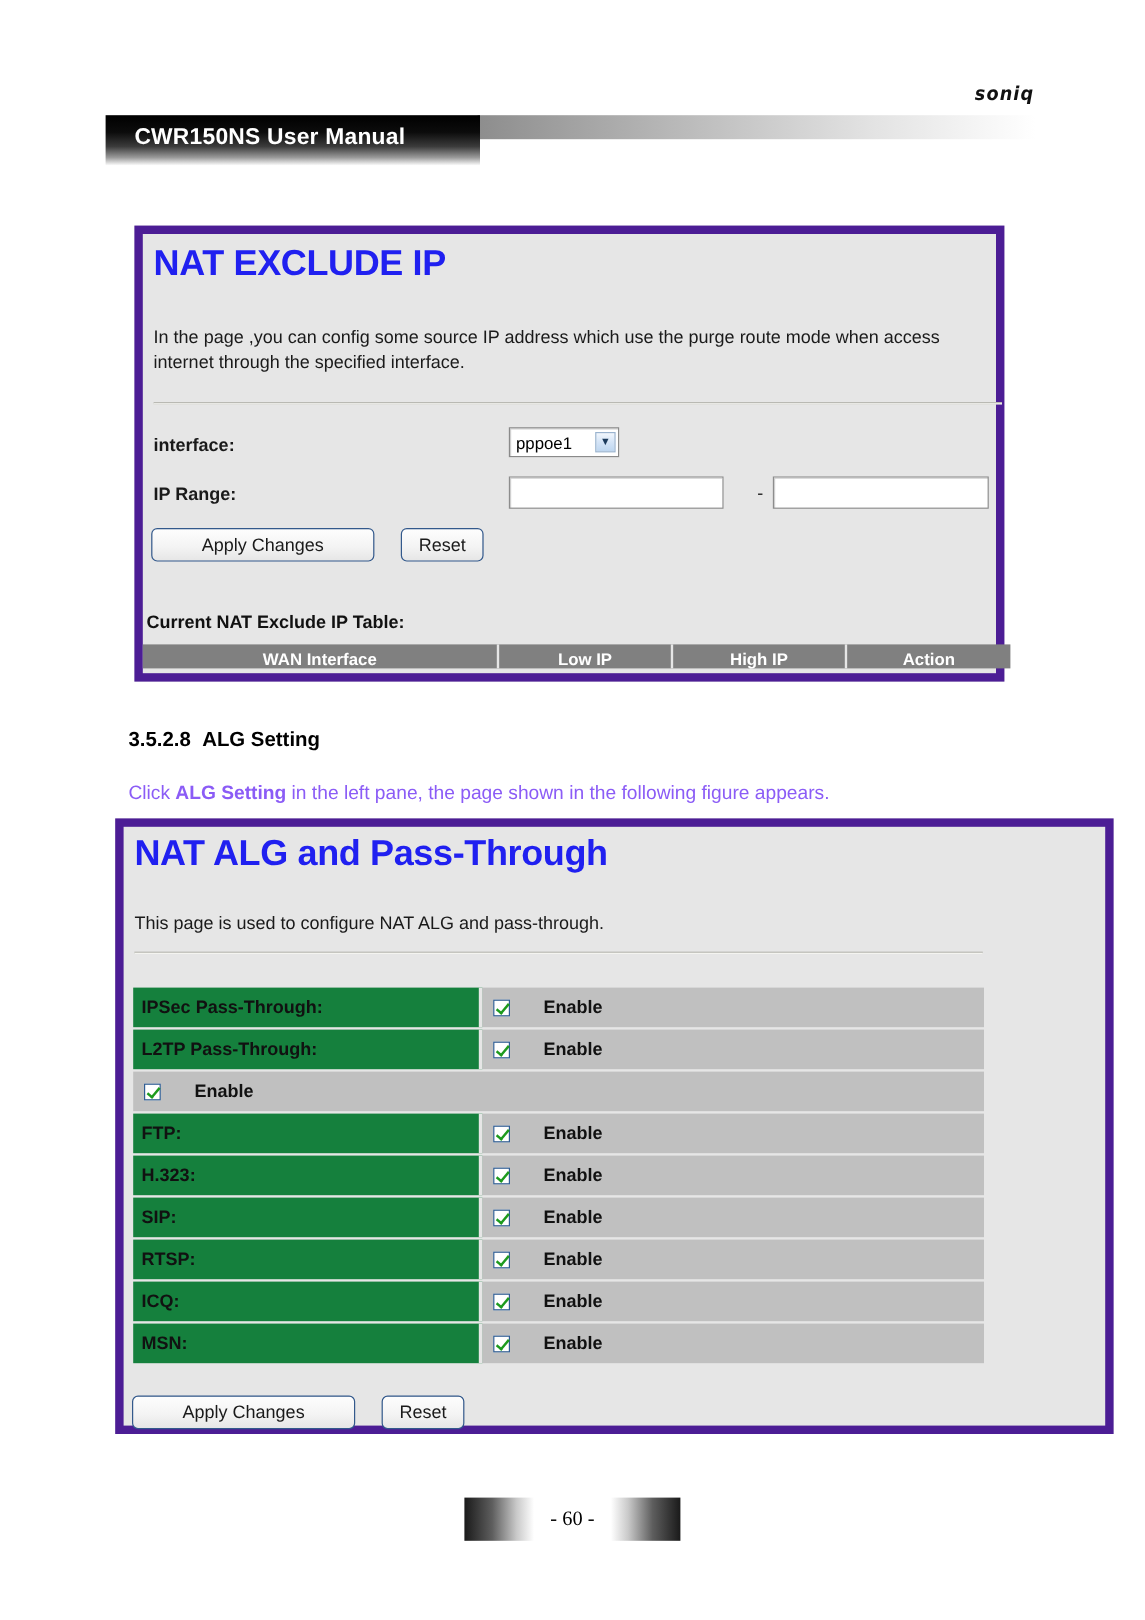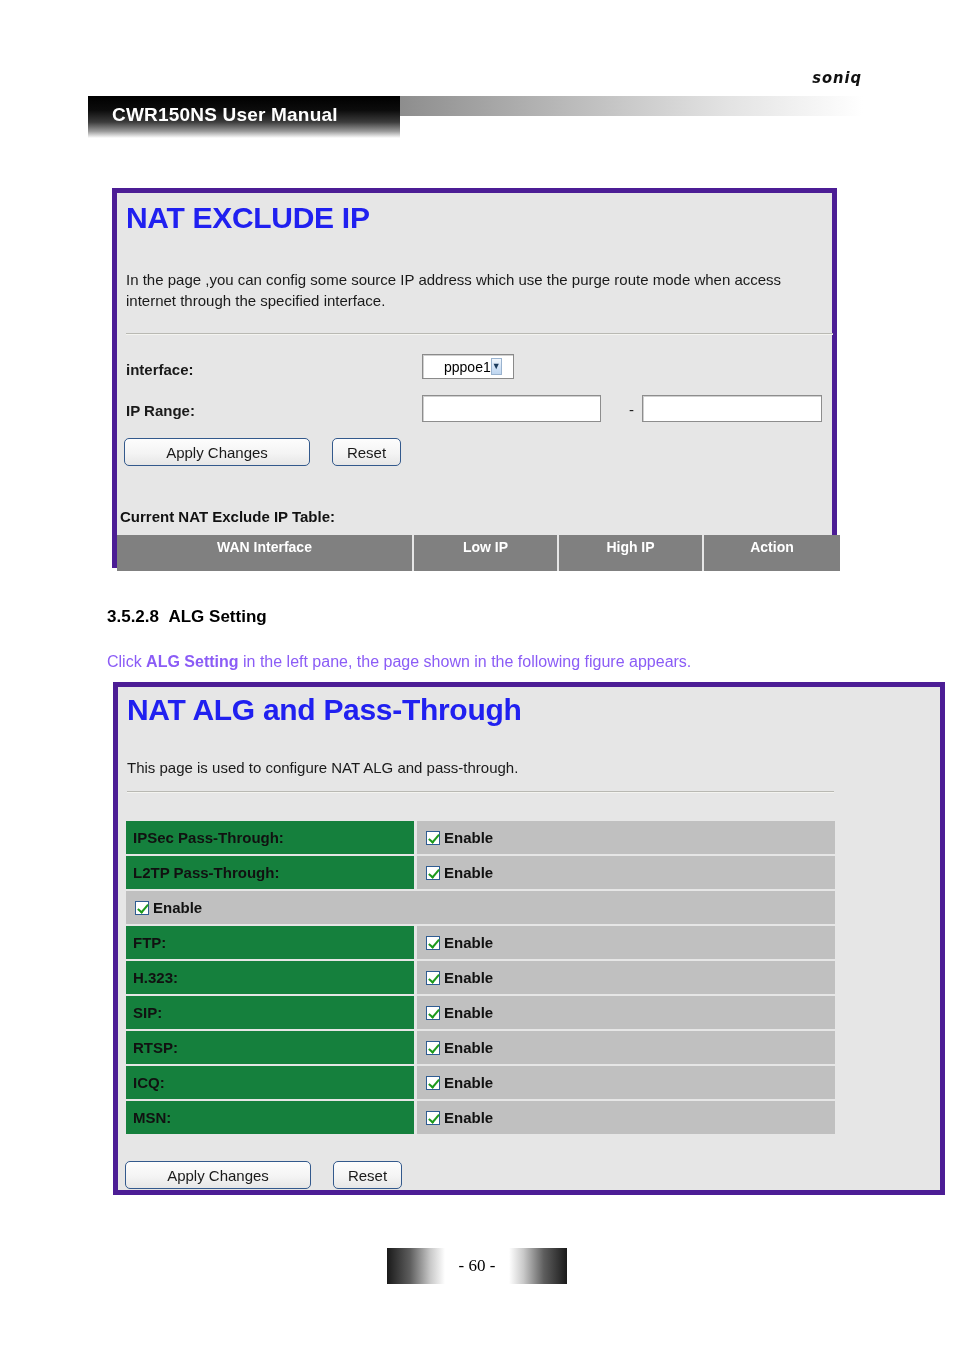--- a/index.html
+++ b/index.html
@@ -67,21 +67,21 @@
     font-weight: bold;
     color: #ffffff;
     letter-spacing: 0.2px;
     white-space: nowrap;
   }
 
   
   .panel {
     position: absolute;
     background: #e6e6e6;
-    border: 5px solid #4c1d95;
+    border: 7px solid #4c1d95;
     box-sizing: border-box;
   }
   .panel-title {
     color: #2020f0;
     font-weight: bold;
     letter-spacing: -0.3px;
   }
   .panel-desc {
     color: #1a1a1a;
     font-size: 15px;
@@ -116,21 +116,21 @@
     color: #1a1a1a;
   }
   .sel-box {
     position: absolute;
     box-sizing: border-box;
     background: #ffffff;
     border: 1px solid #8a8a8a;
     box-shadow: inset 1px 1px 0 #d0d0d0;
     display: flex;
     align-items: center;
-    padding: 0 18px;
+    padding: 0 2px;
   }
   .sel-value {
     font-size: 14px;
     color: #000;
     padding-left: 3px;
     flex: 1;
   }
   .sel-arrow {
     width: 17px; height: 17px;
     background: linear-gradient(to bottom, #f2f7fd 0%, #d4e4f7 50%, #bed6f0 100%);
@@ -173,21 +173,21 @@
   }
   .gtable {
     position: absolute;
     display: flex;
   }
   .gth {
     background: #808080;
     color: #ffffff;
     font-size: 14px;
     font-weight: bold;
-    height: 36px;
+    height: 20px;
     line-height: 24px;
     text-align: center;
     border-right: 2px solid #e6e6e6;
     box-sizing: border-box;
   }
   .gth:last-child { border-right: none; }
 
   
   .sec-heading {
     position: absolute;
@@ -200,21 +200,21 @@
     position: absolute;
     left: 107px;
     font-size: 16px;
     color: #8b5cf6;
     line-height: 22px;
   }
   .body-para b { font-weight: bold; }
 
   
   #panel-nat-alg {
-    left: 113px; top: 682px;
+    left: 96px; top: 682px;
     width: 832px; height: 513px;
   }
   #panel-nat-alg .panel-title {
     position: absolute; left: 9px; top: 6px;
     font-size: 30px;
   }
   #panel-nat-alg .panel-desc {
     position: absolute; left: 9px; top: 70px; width: 706px;
   }
   #panel-nat-alg .hr-line {
@@ -242,20 +242,21 @@
     box-sizing: border-box;
     border-right: 3px solid #e6e6e6;
   }
   .alg-cell-value {
     flex: 1;
     background: #c0c0c0;
     display: flex;
     align-items: center;
     padding-left: 9px;
     box-sizing: border-box;
+    gap: 24px;
   }
   .cbox {
     width: 14px; height: 14px;
     box-sizing: border-box;
     background: #ffffff;
     border: 1px solid #2f5c92;
     position: relative;
     margin-right: 4px;
     flex: none;
   }

